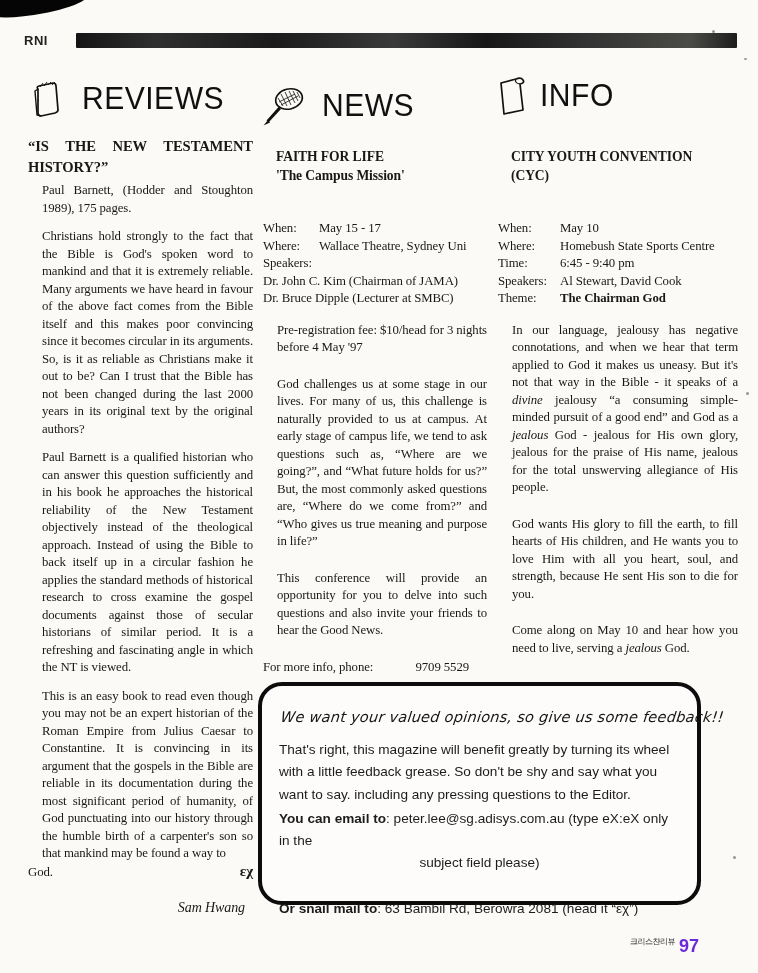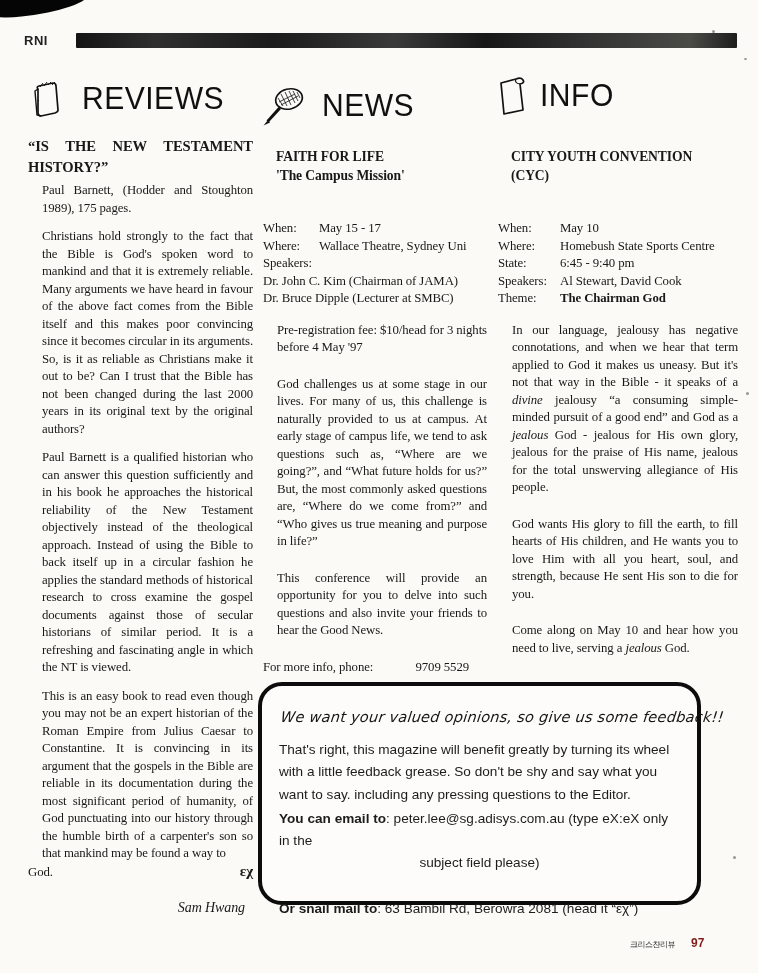--- a/index.html
+++ b/index.html
@@ -48,24 +48,24 @@
         border:4px solid #0c0c0c;border-radius:24px;background:#fdfcfa;padding:18px 17px 10px 17px;
         font-family:"Liberation Sans",sans-serif;font-size:13.6px;color:#1c1c1c;}
   .fb-headline{font-family:"DejaVu Sans",sans-serif;font-style:italic;font-size:14.6px;
         letter-spacing:.2px;transform:skewX(-7deg);transform-origin:left;white-space:nowrap;
         margin:4px 0 14px 2px;color:#161616;}
   .fb-body{line-height:1.65;margin:0 0 2px 0;text-align:left;}
   .fb-line{line-height:1.6;text-align:left;}
   .fb-center{text-align:center;line-height:1.6;}
   .fb-snail{margin-top:24px;}
   
-  .footer{position:absolute;left:630px;top:936px;display:flex;align-items:flex-end;gap:16px;
+  .footer{position:absolute;left:630px;top:936px;display:flex;align-items:flex-start;gap:4px;
         font-family:"Liberation Sans",sans-serif;color:#2a2a2a;}
   .footer-mag{font-size:8px;letter-spacing:-.5px;}
-  .footer-num{font-size:12px;font-weight:bold;color:#7f1d1d;}
+  .footer-num{font-size:18px;font-weight:bold;color:#6d28d9;}
 </style>
 </head>
 <body>
 
 <div class="page">
 
   <div class="corner-blob"></div>
   <div class="speck" style="left:712px;top:30px;width:3px;height:3px;"></div>
   <div class="speck" style="left:744px;top:58px;width:3px;height:2px;"></div>
   <div class="speck" style="left:746px;top:392px;width:3px;height:3px;"></div>
@@ -165,21 +165,21 @@
     <div class="gap-lg"></div>
     <div class="drow">
       <span class="dlabel">When:</span>
       <span>May 10</span>
     </div>
     <div class="drow">
       <span class="dlabel">Where:</span>
       <span>Homebush State Sports Centre</span>
     </div>
     <div class="drow">
-      <span class="dlabel">State:</span>
+      <span class="dlabel">Time:</span>
       <span>6:45 - 9:40 pm</span>
     </div>
     <div class="drow">
       <span class="dlabel">Speakers:</span>
       <span>Al Stewart, David Cook</span>
     </div>
     <div class="drow">
       <span class="dlabel">Theme:</span>
       <span class="bold">The Chairman God</span>
     </div>

